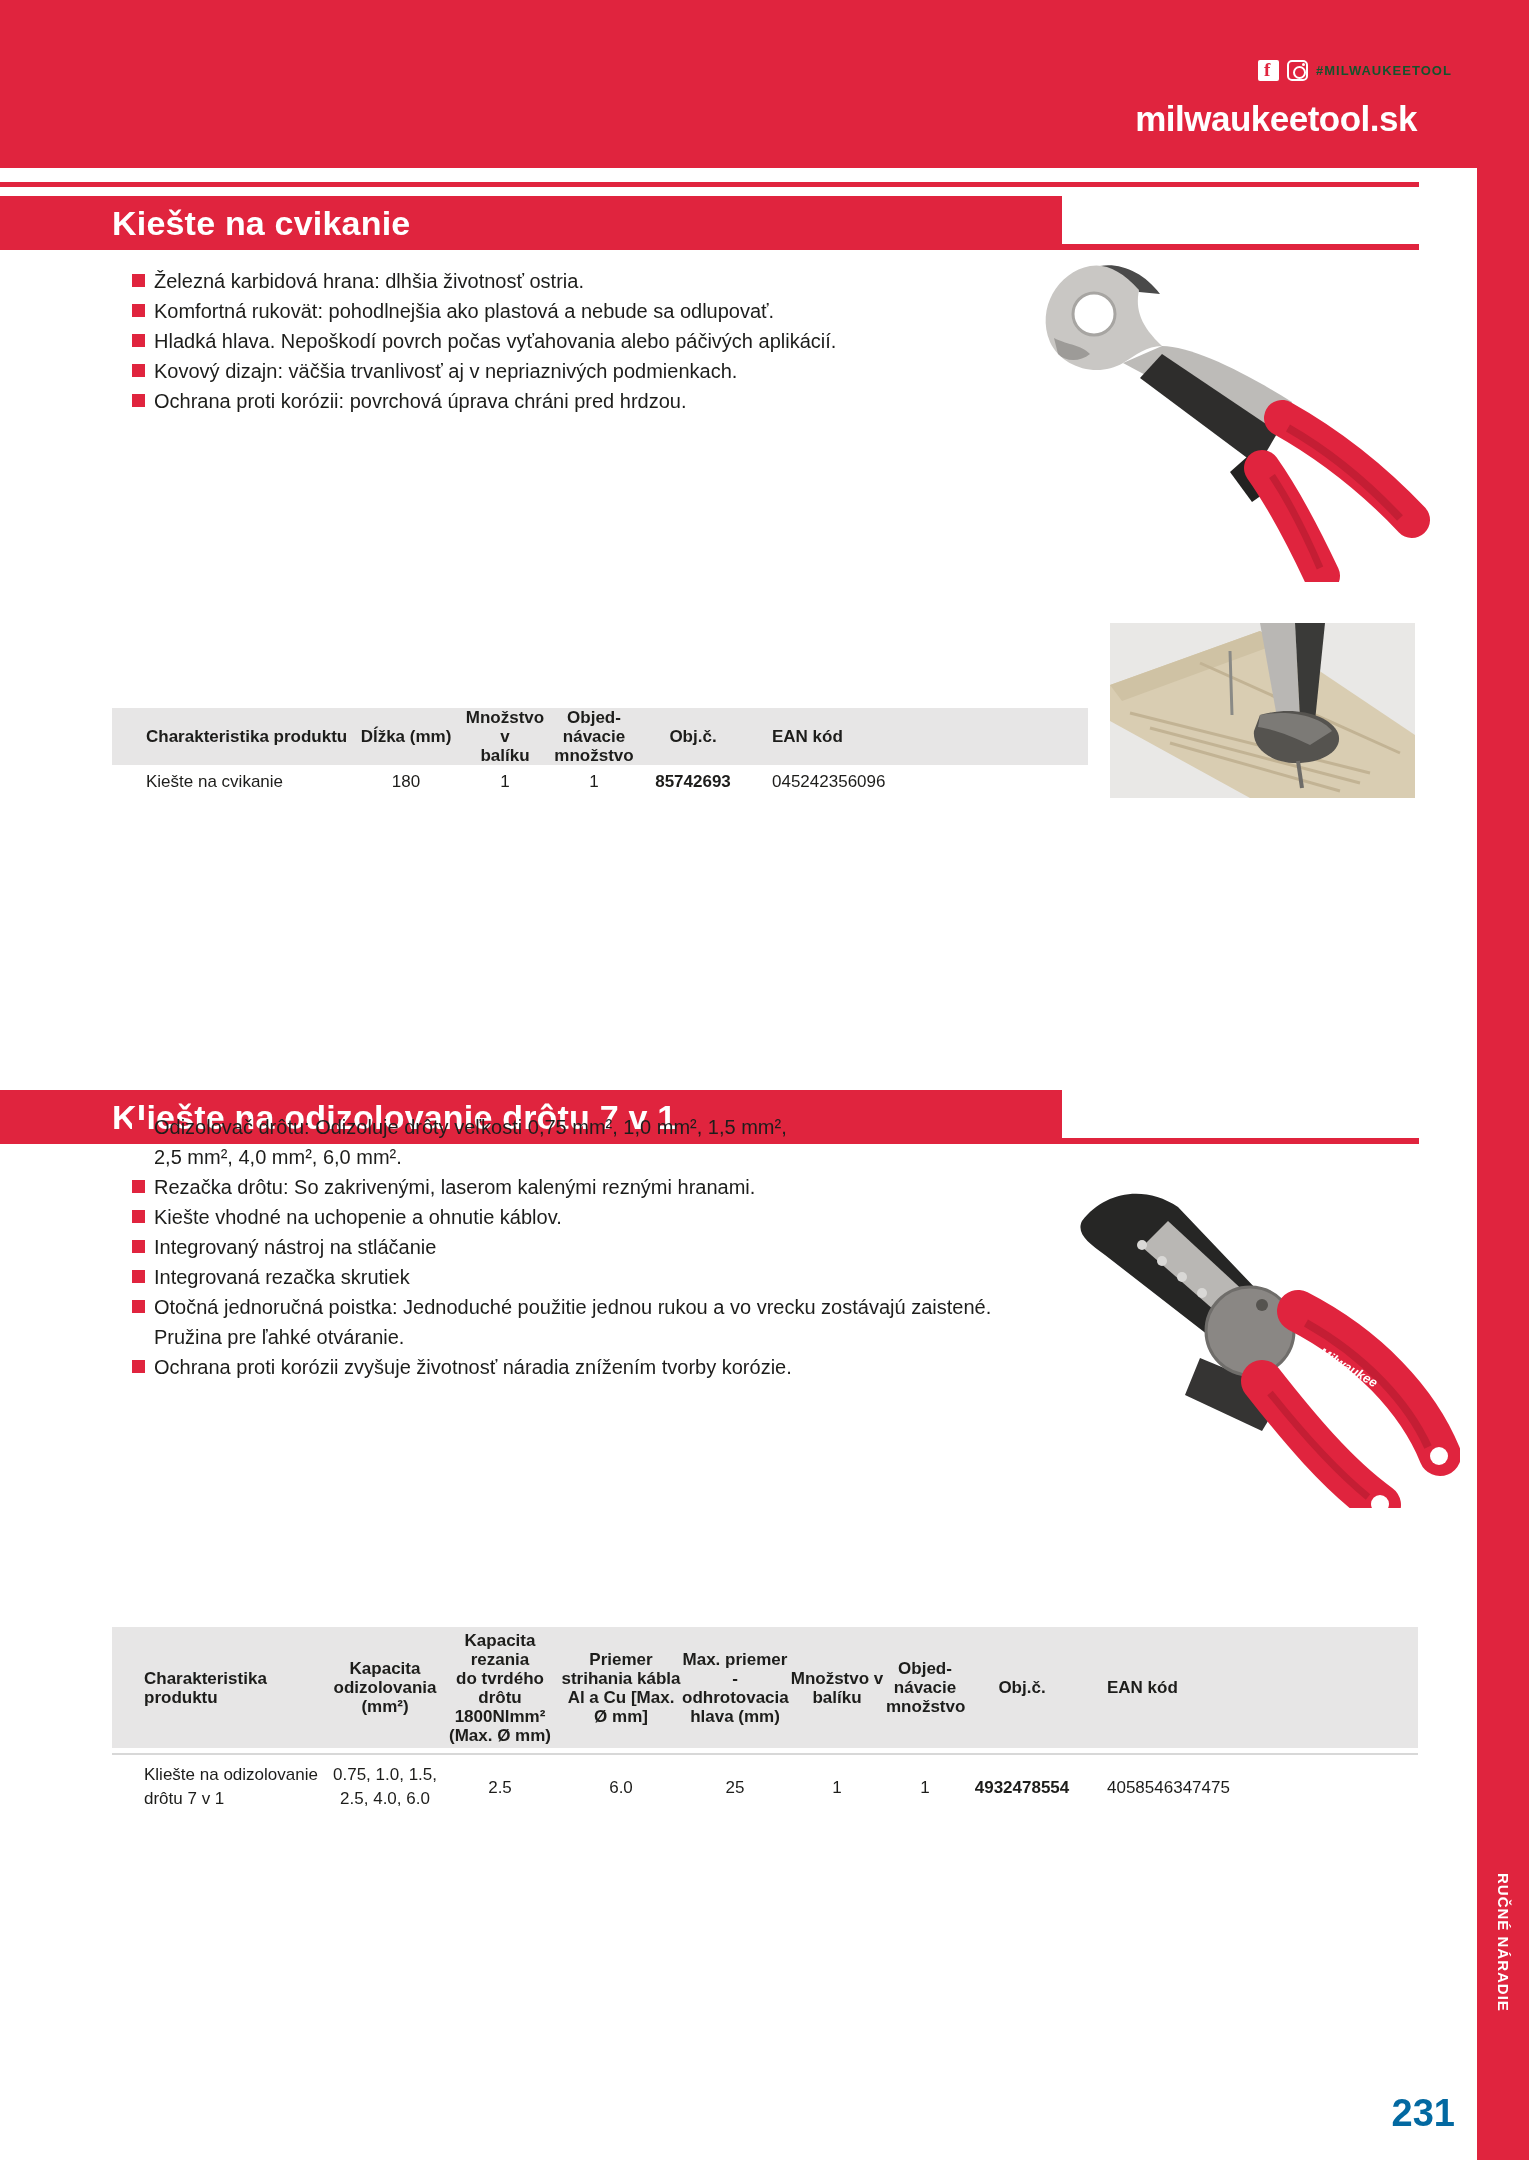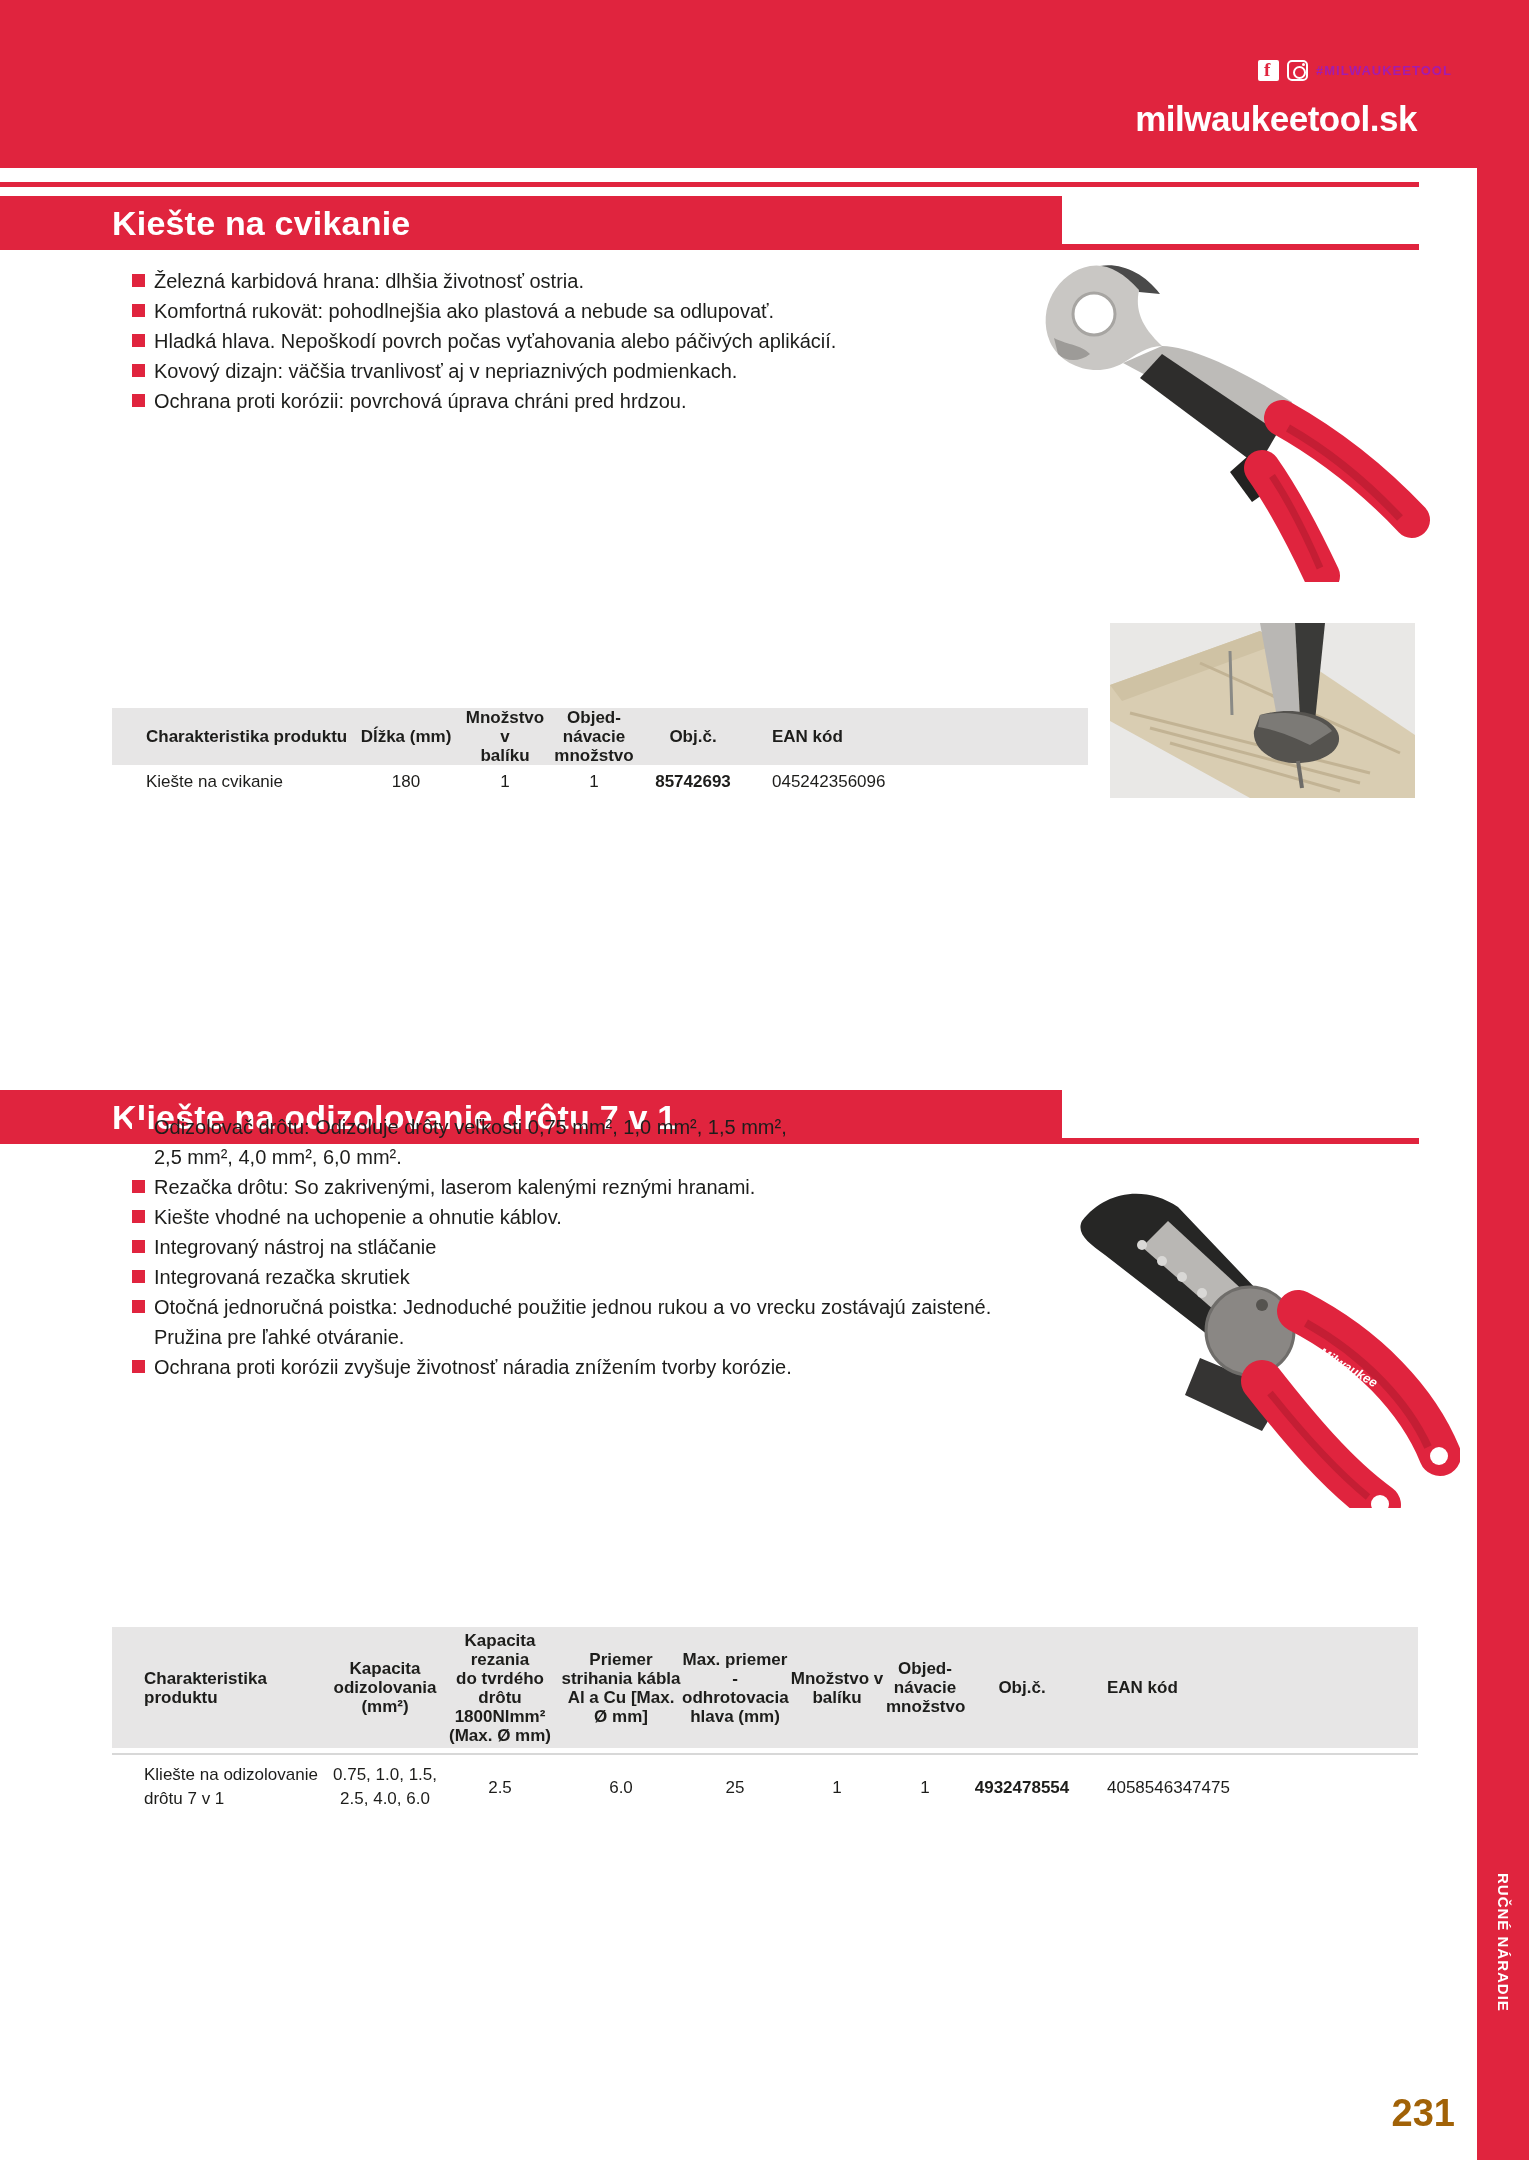--- a/index.html
+++ b/index.html
@@ -11,27 +11,27 @@
   }
   .abs{position:absolute;}
   
   .banner{left:0;top:0;width:1529px;height:168px;background:#e0243e;}
   .social{left:1258px;top:58px;height:24px;display:flex;align-items:center;gap:8px;}
   .fb-icon{width:21px;height:21px;background:#ffffff;border-radius:2px;position:relative;}
   .fb-icon span{position:absolute;left:6px;top:-1px;font-weight:bold;font-size:19px;color:#e0243e;font-family:"Liberation Serif",serif;}
   .ig-icon{width:21px;height:21px;border:2px solid #ffffff;border-radius:5px;box-sizing:border-box;position:relative;}
   .ig-icon i{position:absolute;left:4px;top:4px;width:9px;height:9px;border:2px solid #fff;border-radius:50%;}
   .ig-icon b{position:absolute;right:1px;top:1px;width:3px;height:3px;background:#fff;border-radius:50%;}
-  .hashtag{color:#a21caf;font-weight:bold;font-size:13px;letter-spacing:1px;}
+  .hashtag{color:#14532d;font-weight:bold;font-size:13px;letter-spacing:1px;}
   .site{left:1000px;top:99px;width:417px;text-align:right;color:#fff;font-weight:bold;font-size:35px;letter-spacing:-0.5px;}
   
   .strip{left:1477px;top:168px;width:52px;height:1992px;background:#e0243e;}
   .side-tab{left:1477px;top:1872px;width:52px;height:140px;display:flex;align-items:center;justify-content:center;}
   .side-tab span{writing-mode:vertical-rl;color:#fff;font-weight:bold;font-size:15px;letter-spacing:1px;white-space:nowrap;}
-  .page-num{left:1255px;top:2092px;width:200px;text-align:right;font-weight:bold;font-size:38px;color:#a16207;}
+  .page-num{left:1255px;top:2092px;width:200px;text-align:right;font-weight:bold;font-size:38px;color:#0369a1;}
   
   .rule-top{left:0;top:182px;width:1419px;height:5px;background:#e0243e;}
   .hdr-rule{width:1419px;height:6px;background:#e0243e;}
   .hdr-box{width:1062px;height:54px;background:#e0243e;display:flex;align-items:center;}
   .hdr-box span{color:#fff;font-weight:bold;font-size:34px;padding-left:112px;letter-spacing:0.2px;}
   
   .bullets{left:111px;width:1000px;list-style:none;margin:0;padding:0;}
   .bullets li{display:flex;align-items:flex-start;line-height:30px;font-size:20px;padding-left:21px;}
   .bullets .sq{flex:0 0 13px;width:13px;height:13px;background:#e0243e;margin:8px 9px 0 0;}
   .bullets .txt{white-space:pre-line;}

